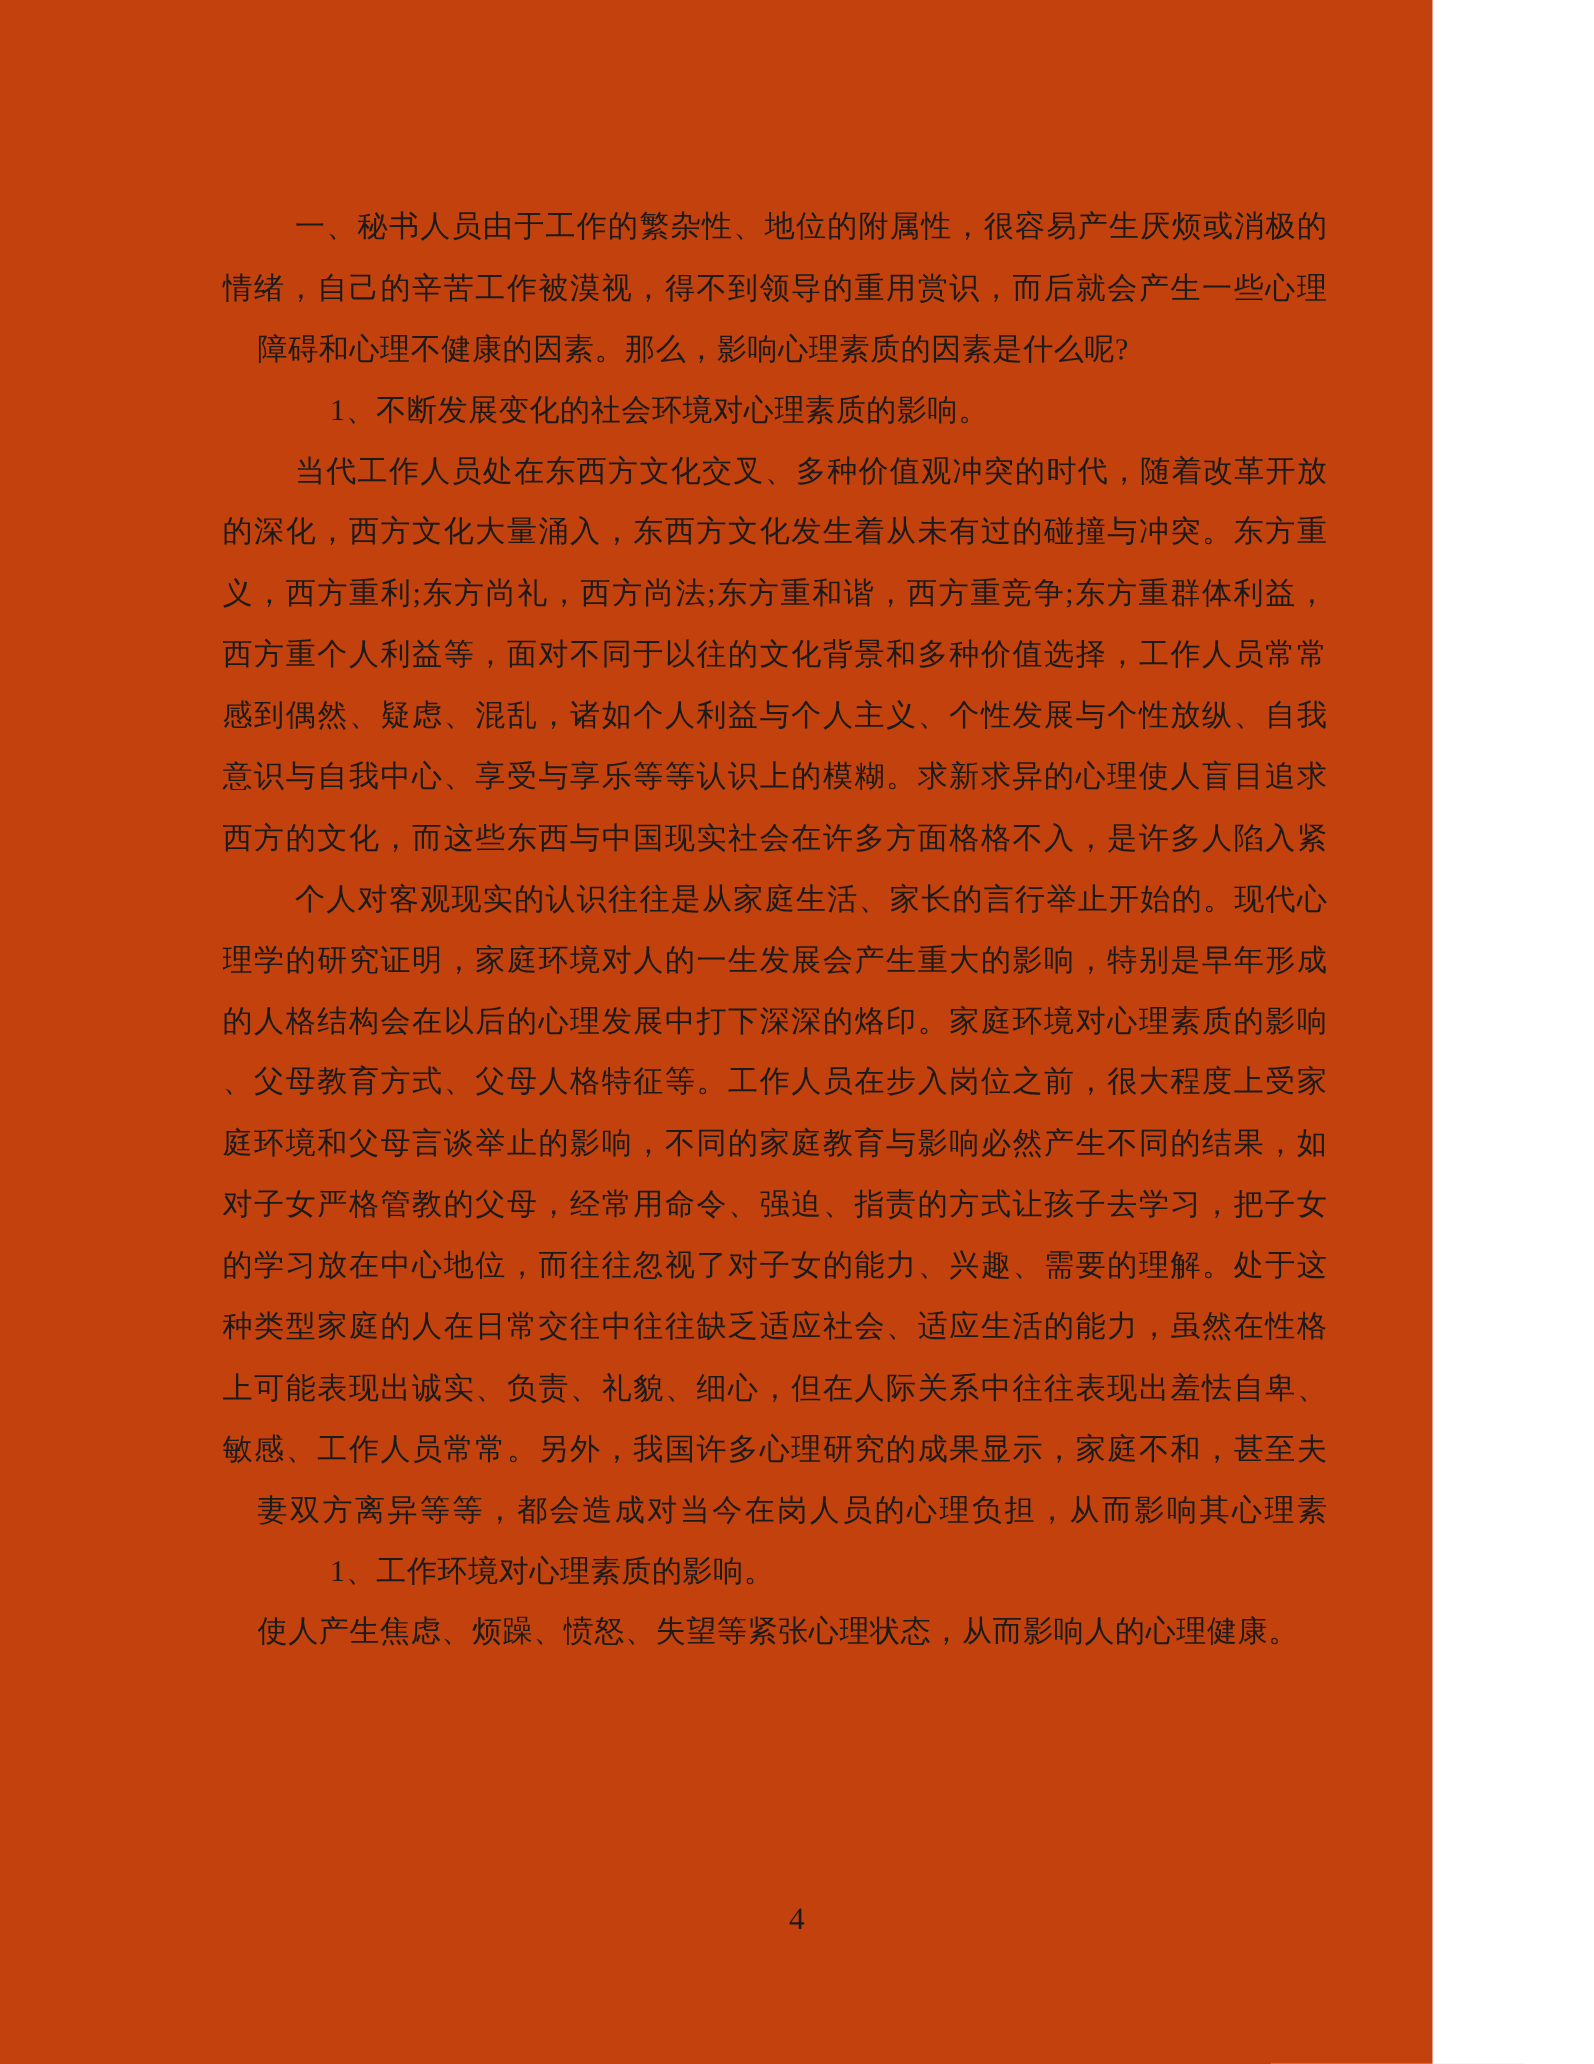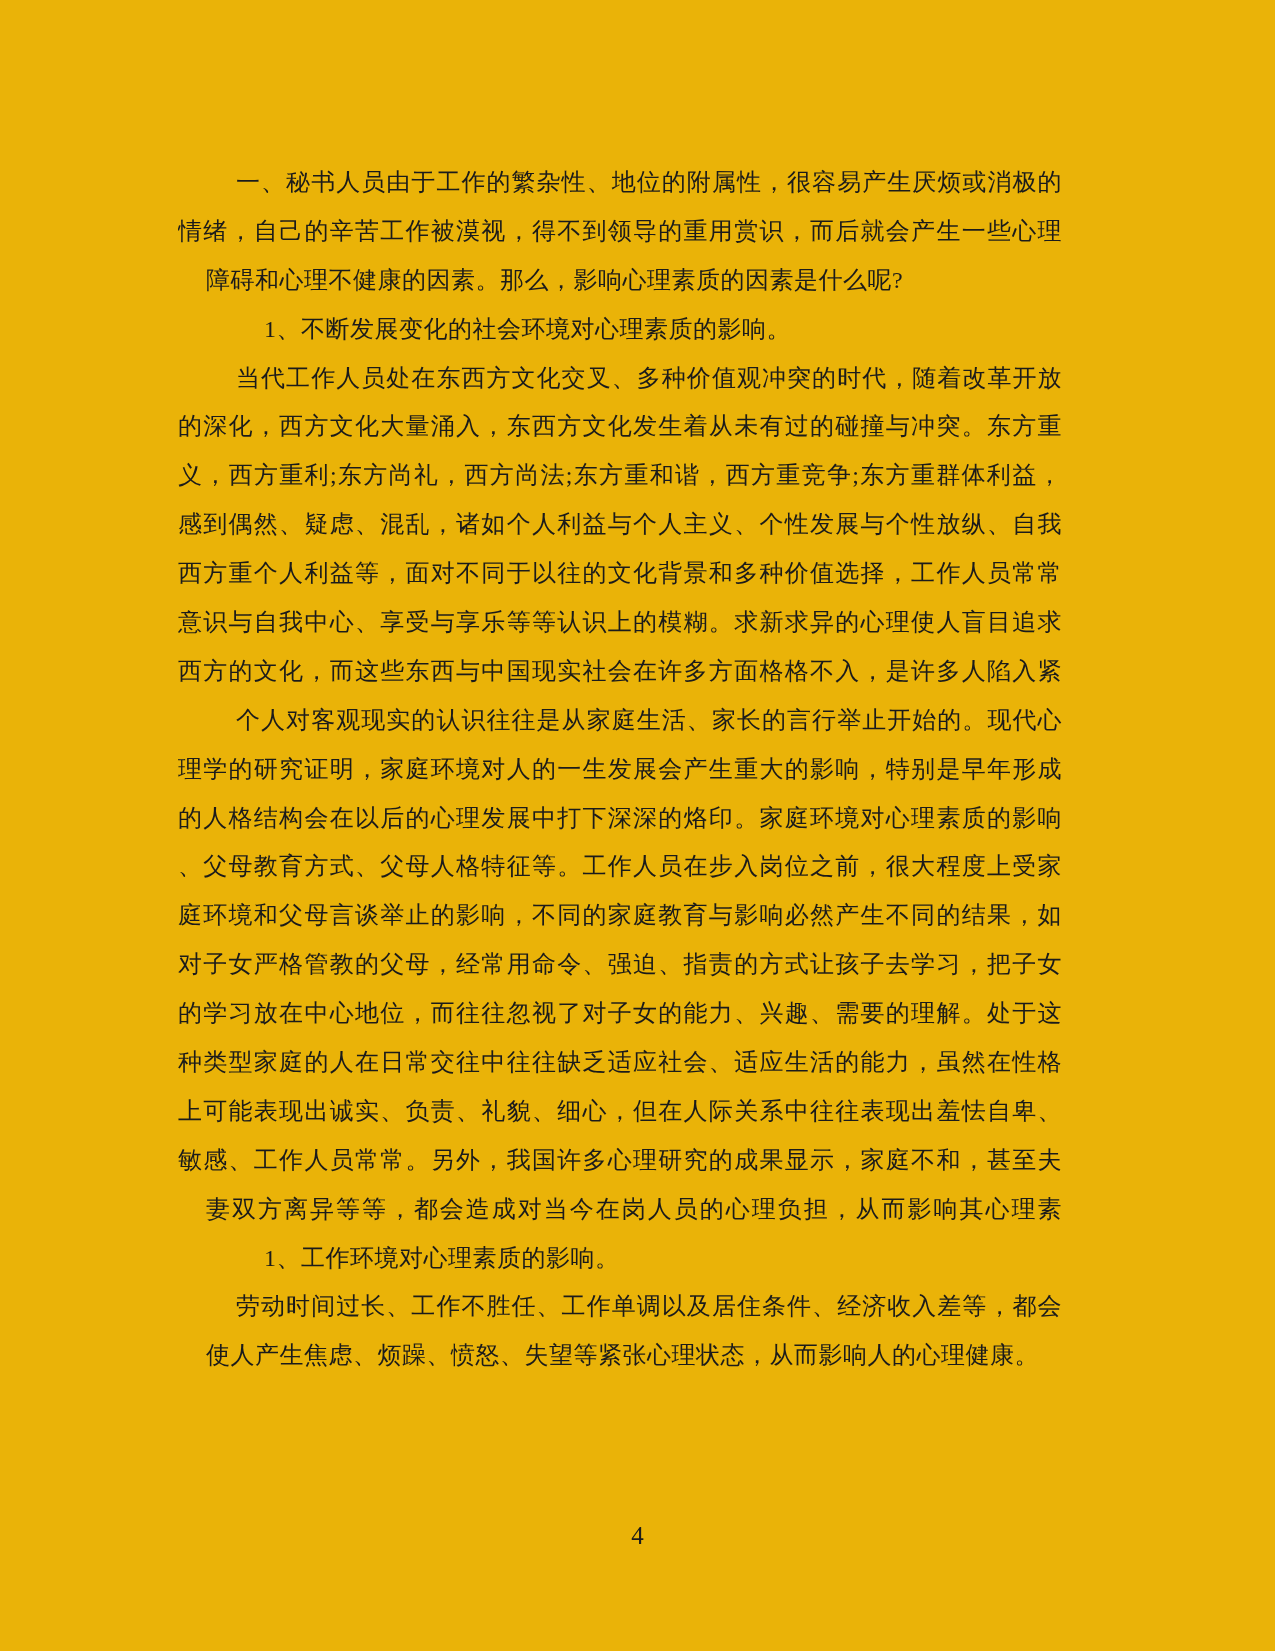--- a/index.html
+++ b/index.html
@@ -11,23 +11,23 @@
     width: 1275px;
     height: 1651px;
     position: relative;
     overflow: hidden;
     font-family: "Liberation Serif", "DejaVu Serif", serif;
   }
   .page {
     position: absolute;
     left: 0;
     top: 0;
-    width: 1275px;
+    width: 1146px;
     height: 1651px;
-    background: #eab308;
+    background: #c2410c;
   }
   .text-body {
     position: absolute;
     left: 178px;
     top: 158px;
     width: 884px;
     color: #1b1b1b;
     font-size: 24px;
   }
   .para {
@@ -72,40 +72,39 @@
         <div class="line">情绪，自己的辛苦工作被漠视，得不到领导的重用赏识，而后就会产生一些心理</div>
         <div class="line plast">障碍和心理不健康的因素。那么，影响心理素质的因素是什么呢?</div>
       </div>
       <div class="para">
         <div class="line pfirst plast">1、不断发展变化的社会环境对心理素质的影响。</div>
       </div>
       <div class="para">
         <div class="line pfirst">当代工作人员处在东西方文化交叉、多种价值观冲突的时代，随着改革开放</div>
         <div class="line">的深化，西方文化大量涌入，东西方文化发生着从未有过的碰撞与冲突。东方重</div>
         <div class="line">义，西方重利;东方尚礼，西方尚法;东方重和谐，西方重竞争;东方重群体利益，</div>
+        <div class="line">西方重个人利益等，面对不同于以往的文化背景和多种价值选择，工作人员常常</div>
         <div class="line">感到偶然、疑虑、混乱，诸如个人利益与个人主义、个性发展与个性放纵、自我</div>
-        <div class="line">西方重个人利益等，面对不同于以往的文化背景和多种价值选择，工作人员常常</div>
         <div class="line">意识与自我中心、享受与享乐等等认识上的模糊。求新求异的心理使人盲目追求</div>
         <div class="line">西方的文化，而这些东西与中国现实社会在许多方面格格不入，是许多人陷入紧</div>
       </div>
       <div class="para">
         <div class="line pfirst">个人对客观现实的认识往往是从家庭生活、家长的言行举止开始的。现代心</div>
         <div class="line">理学的研究证明，家庭环境对人的一生发展会产生重大的影响，特别是早年形成</div>
         <div class="line">的人格结构会在以后的心理发展中打下深深的烙印。家庭环境对心理素质的影响</div>
         <div class="line">、父母教育方式、父母人格特征等。工作人员在步入岗位之前，很大程度上受家</div>
         <div class="line">庭环境和父母言谈举止的影响，不同的家庭教育与影响必然产生不同的结果，如</div>
         <div class="line">对子女严格管教的父母，经常用命令、强迫、指责的方式让孩子去学习，把子女</div>
         <div class="line">的学习放在中心地位，而往往忽视了对子女的能力、兴趣、需要的理解。处于这</div>
         <div class="line">种类型家庭的人在日常交往中往往缺乏适应社会、适应生活的能力，虽然在性格</div>
         <div class="line">上可能表现出诚实、负责、礼貌、细心，但在人际关系中往往表现出羞怯自卑、</div>
         <div class="line">敏感、工作人员常常。另外，我国许多心理研究的成果显示，家庭不和，甚至夫</div>
         <div class="line plast">妻双方离异等等，都会造成对当今在岗人员的心理负担，从而影响其心理素质。</div>
       </div>
       <div class="para">
         <div class="line pfirst plast">1、工作环境对心理素质的影响。</div>
       </div>
       <div class="para">
-        <div class="line pfirst">劳动时间过长、工作不胜任、工作单调以及居住条件、经济收入差等，都会</div>
         <div class="line plast">使人产生焦虑、烦躁、愤怒、失望等紧张心理状态，从而影响人的心理健康。</div>
       </div>
     </main>
   <div class="page-number">4</div>
 </div>
 
 </body></html>

